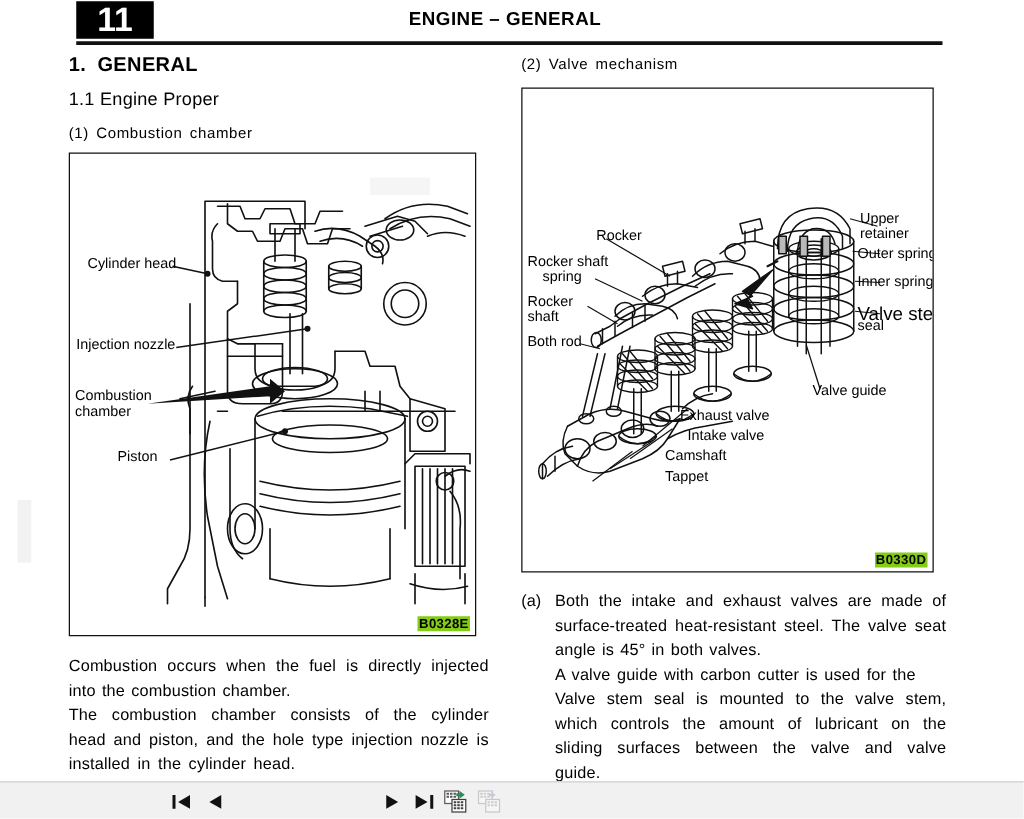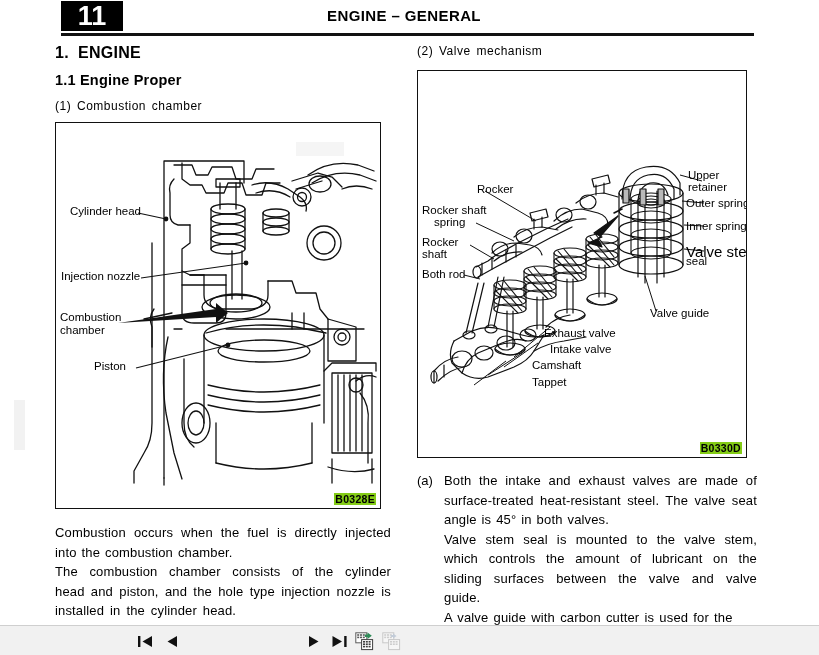--- a/index.html
+++ b/index.html
@@ -66,21 +66,21 @@
 
   .h1 {
     font-size: 16px;
     font-weight: bold;
     letter-spacing: 0.3px;
     margin: 0 0 10px 0;
   }
   .h1 .num { margin-right: 9px; }
   .h2 {
     font-size: 14.5px;
-    font-weight: bold;
+    font-weight: normal;
     letter-spacing: 0.2px;
     margin: 0 0 11px 0;
   }
   .h3 {
     font-size: 12px;
     letter-spacing: 0.5px;
     margin: 0 0 9px 0;
     word-spacing: 2px;
   }
 
@@ -168,21 +168,21 @@
 
   <div id="page-header">
     <div id="chapter-badge">11</div>
     <div id="header-title">ENGINE – GENERAL</div>
     <div id="header-rule"></div>
   </div>
 
   <div class="col" id="col-left">
 
     <div class="h1">
-      <span class="num">1.</span><span>ENGINE</span>
+      <span class="num">1.</span><span>GENERAL</span>
     </div>
 
     <div class="h2">1.1 Engine Proper</div>
 
     <div class="h3">(1)  Combustion  chamber</div>
 
     <div class="figbox" id="fig-combustion">
       <svg class="fig-svg" width="324" height="385" viewBox="0 0 324 385">
         <g fill="none" stroke="#111" stroke-width="1.3" stroke-linejoin="round" stroke-linecap="round">
 
@@ -458,22 +458,22 @@
       <div style="position:absolute;left:268px;top:172px;font-size:15px;white-space:nowrap">Valve stem</div>
       <div style="position:absolute;left:268px;top:184px;font-size:11.5px;white-space:nowrap">seal</div>
       <div style="position:absolute;left:232px;top:236px;font-size:11.5px;white-space:nowrap">Valve guide</div>
 
       <div class="fig-code">B0330D</div>
     </div>
 
     <div class="lettered">
       <span class="marker">(a)</span>
       <p style="word-spacing:1.2px">Both the intake and exhaust valves are made of surface-treated heat-resistant steel. The valve seat angle is 45° in both valves.</p>
+      <p style="word-spacing:1.4px">A valve guide with carbon cutter is used for the</p>
       <p style="word-spacing:2px">Valve stem seal is mounted to the valve stem, which controls the amount of lubricant on the sliding surfaces between the valve and valve guide.</p>
-      <p style="word-spacing:1.4px">A valve guide with carbon cutter is used for the</p>
     </div>
   </div>
 
   <div class="speck" style="left:14px;top:400px;width:11px;height:50px;opacity:.55"></div>
   <div class="speck" style="left:296px;top:142px;width:48px;height:14px;opacity:.45"></div>
 </div>
 
 <div id="toolbar">
 
   <div class="tb-btn" style="left:133px;width:24px" title="First page">

